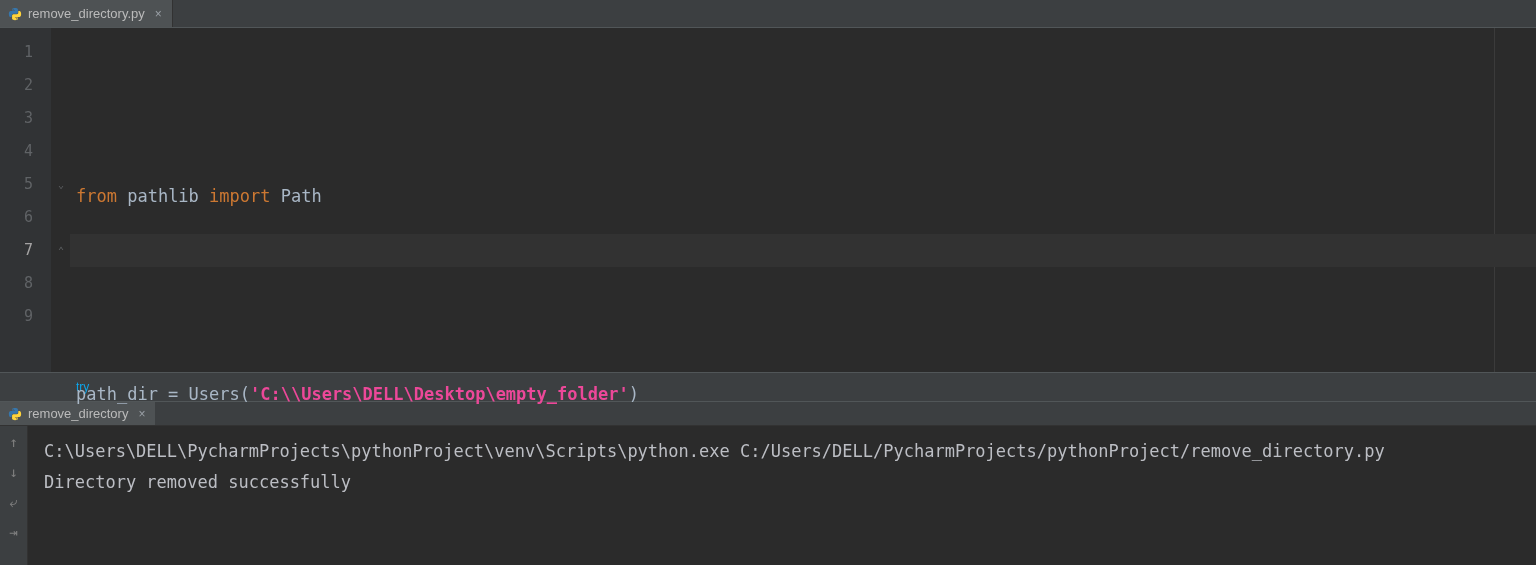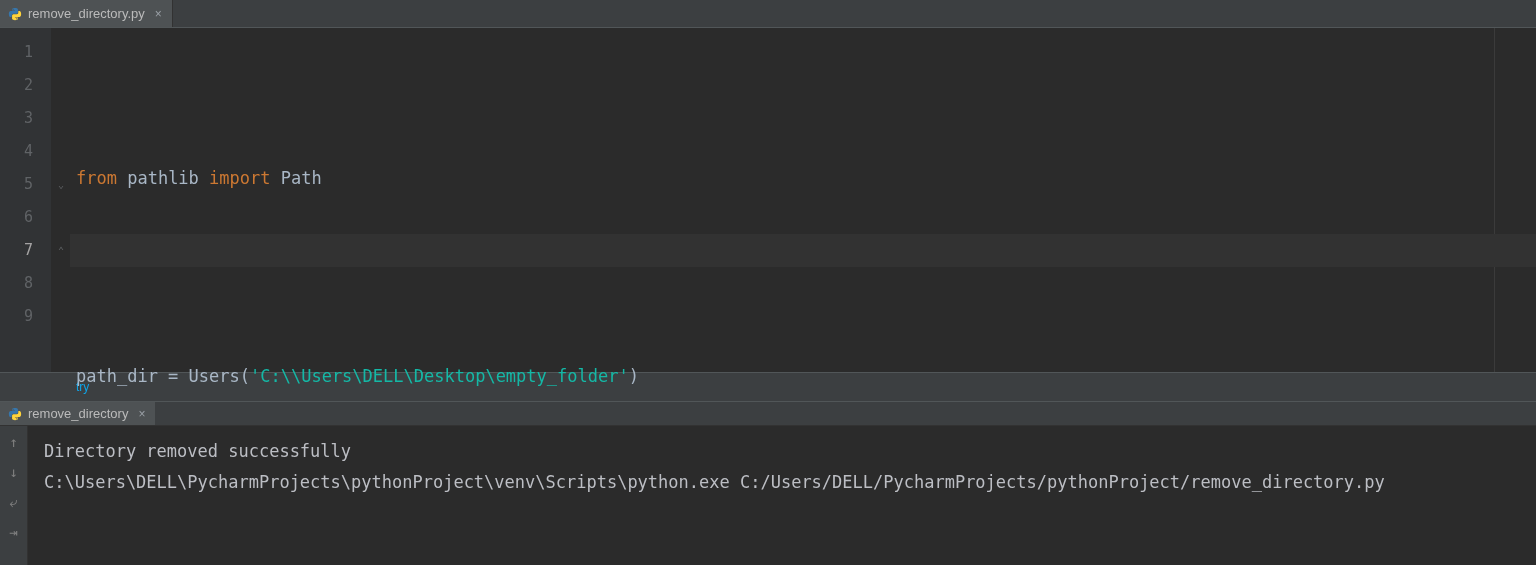--- a/index.html
+++ b/index.html
@@ -67,21 +67,21 @@
     background: #2b2b2b;
     padding-top: 8px;
     line-height: 33px;
     color: #606366;
     font-size: 10px;
     user-select: none;
   }
   .fold-marks .fm { height: 33px; display:flex; align-items:center; justify-content:center;}
   .code {
     flex: 1;
-    padding-top: 2px;
+    padding-top: 20px;
     padding-left: 6px;
     line-height: 33px;
     font-size: 17px;
     white-space: pre;
     position: relative;
   }
   .code .line { height: 33px; }
   .code .current-line {
     background: #323232;
     position: absolute;
@@ -93,21 +93,21 @@
   .code .line > * { position: relative; z-index: 1; }
   .right-margin {
     position: absolute;
     top: 0; bottom: 0;
     left: 1424px;
     width: 1px;
     background: #3b3b3b;
   }
   .kw { color: #cc7832; }
   .id { color: #a9b7c6; }
-  .str { color: #14b8a6; }
+  .str { color: #ec4899; font-weight: bold; }
   .breadcrumb {
     height: 30px;
     background: #3c3f41;
     border-top: 1px solid #515658;
     border-bottom: 1px solid #515658;
     padding-left: 76px;
     font-size: 12px;
     color: #0ea5e9;
     display: flex;
     align-items: center;
@@ -229,14 +229,14 @@
   </div>
 </div>
 
 <div class="bottom">
   <div class="tool-col">
     <div class="tool-btn">↑</div>
     <div class="tool-btn">↓</div>
     <div class="tool-btn">⤶</div>
     <div class="tool-btn">⇥</div>
   </div>
-  <div class="console"><div>Directory removed successfully</div><div>C:\Users\DELL\PycharmProjects\pythonProject\venv\Scripts\python.exe C:/Users/DELL/PycharmProjects/pythonProject/remove_directory.py</div><div></div></div>
+  <div class="console"><div>C:\Users\DELL\PycharmProjects\pythonProject\venv\Scripts\python.exe C:/Users/DELL/PycharmProjects/pythonProject/remove_directory.py</div><div>Directory removed successfully</div><div></div></div>
 </div>
 
 </body></html>

